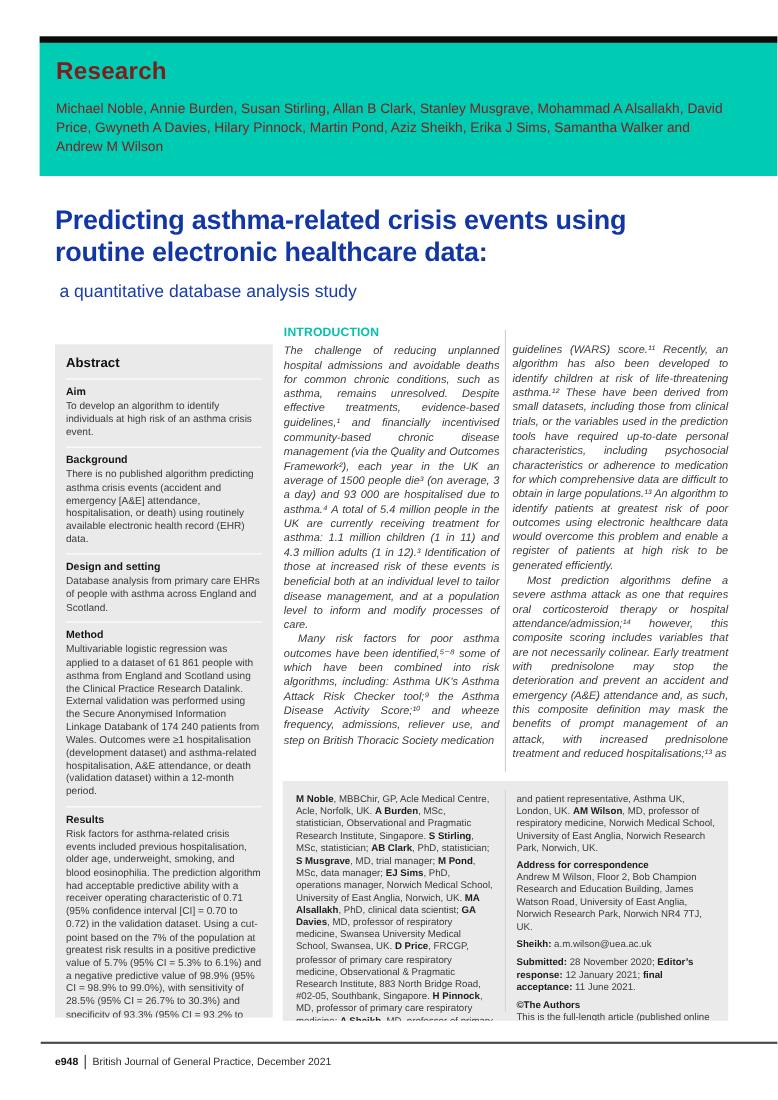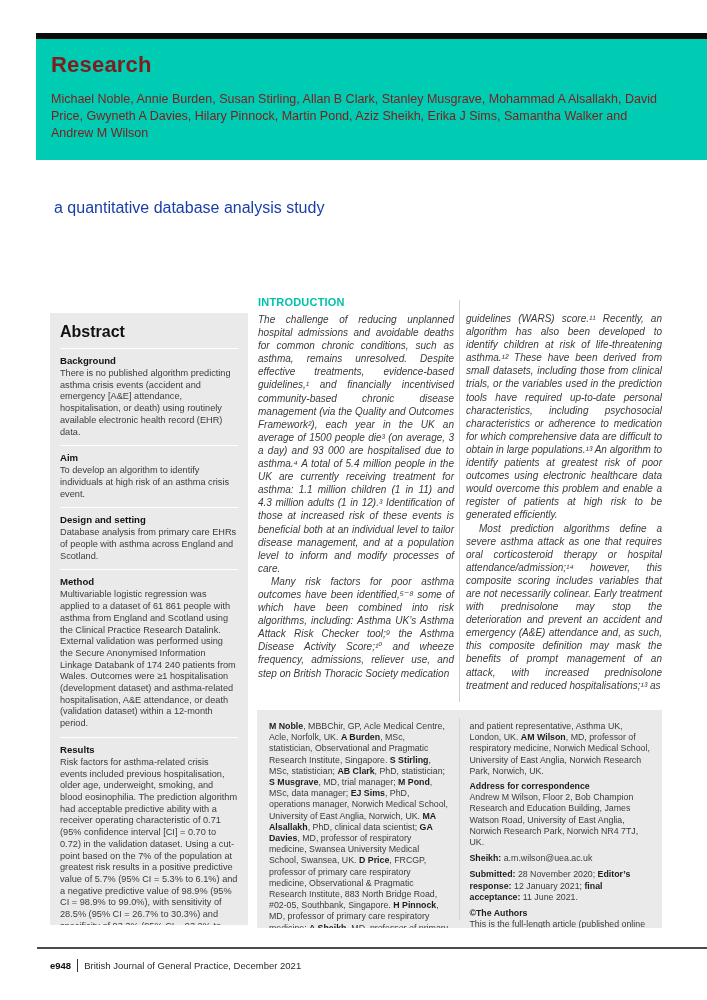--- a/index.html
+++ b/index.html
@@ -14,21 +14,21 @@
   .banner-authors{margin-top:13px;font-size:12.5px;line-height:17px;width:612px;font-weight:400;}
 
   
   .title-block{position:absolute;left:50px;top:186px;width:600px;color:#1236A4;}
   .title-main{margin:0;font-size:24.5px;line-height:29px;font-weight:bold;letter-spacing:-.2px;}
   .title-sub{margin:12px 4px 0;font-size:16px;line-height:19px;font-weight:400;color:#1A3EA9;}
 
   
   .abstract{position:absolute;left:50px;top:313px;width:198px;height:612px;background:#EAEAEA;
             box-sizing:border-box;padding:10px 10px 6px;overflow:hidden;}
-  .abs-title{font-size:16px;font-weight:bold;color:#111;padding-bottom:7px;}
+  .abs-title{font-size:12px;font-weight:bold;color:#111;padding-bottom:7px;}
   .abs-section{border-top:1px solid #ffffff;padding:6px 0 7px;}
   .abs-head{font-size:9.6px;font-weight:bold;color:#141414;margin-bottom:2px;}
   .abs-text{font-size:9.2px;line-height:11.7px;color:#3b3b3b;}
 
   
   .bodycols{position:absolute;left:258px;top:296px;width:404px;display:flex;gap:12px;}
   .col{width:196px;}
   .col2{padding-top:16px;box-sizing:border-box;}
   .intro-head{color:#00C2AC;font-weight:bold;font-size:11px;letter-spacing:.2px;margin:0 0 5px;}
   .para{margin:0;font-size:10px;line-height:13.1px;color:#3a3a3a;text-align:justify;font-style:italic;}
@@ -59,35 +59,36 @@
 <div class="page">
 
   <div class="topbar"></div>
 
   <header class="banner">
     <div class="banner-label">Research</div>
     <div class="banner-authors">Michael Noble, Annie Burden, Susan Stirling, Allan B Clark, Stanley Musgrave, Mohammad A Alsallakh, David Price, Gwyneth A Davies, Hilary Pinnock, Martin Pond, Aziz Sheikh, Erika J Sims, Samantha Walker and Andrew M Wilson</div>
   </header>
 
   <section class="title-block">
+    <h1 class="title-main">Predicting asthma-related crisis events using routine electronic healthcare data:</h1>
     <h2 class="title-sub">a quantitative database analysis study</h2>
   </section>
 
   <aside class="abstract">
     <div class="abs-title">Abstract</div>
     <div>
 
         <div class="abs-section">
-          <div class="abs-head">Background</div>
-          <div class="abs-text">There is no published algorithm predicting asthma crisis events (accident and emergency [A&amp;E] attendance, hospitalisation, or death) using routinely available electronic health record (EHR) data.</div>
+          <div class="abs-head">Aim</div>
+          <div class="abs-text">To develop an algorithm to identify individuals at high risk of an asthma crisis event.</div>
         </div>
 
         <div class="abs-section">
-          <div class="abs-head">Aim</div>
-          <div class="abs-text">To develop an algorithm to identify individuals at high risk of an asthma crisis event.</div>
+          <div class="abs-head">Background</div>
+          <div class="abs-text">There is no published algorithm predicting asthma crisis events (accident and emergency [A&amp;E] attendance, hospitalisation, or death) using routinely available electronic health record (EHR) data.</div>
         </div>
 
         <div class="abs-section">
           <div class="abs-head">Design and setting</div>
           <div class="abs-text">Database analysis from primary care EHRs of people with asthma across England and Scotland.</div>
         </div>
 
         <div class="abs-section">
           <div class="abs-head">Method</div>
           <div class="abs-text">Multivariable logistic regression was applied to a dataset of 61 861 people with asthma from England and Scotland using the Clinical Practice Research Datalink. External validation was performed using the Secure Anonymised Information Linkage Databank of 174 240 patients from Wales. Outcomes were ≥1 hospitalisation (development dataset) and asthma-related hospitalisation, A&amp;E attendance, or death (validation dataset) within a 12-month period.</div>

